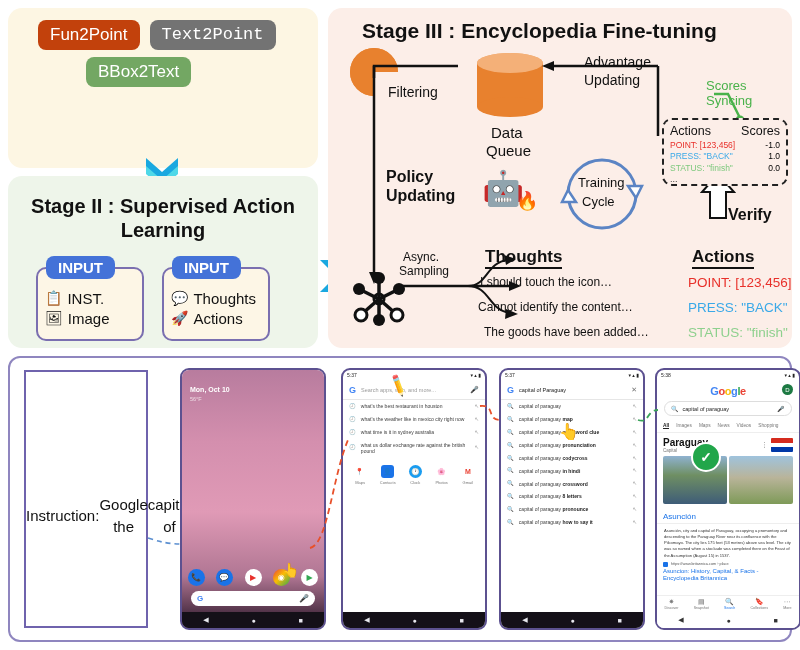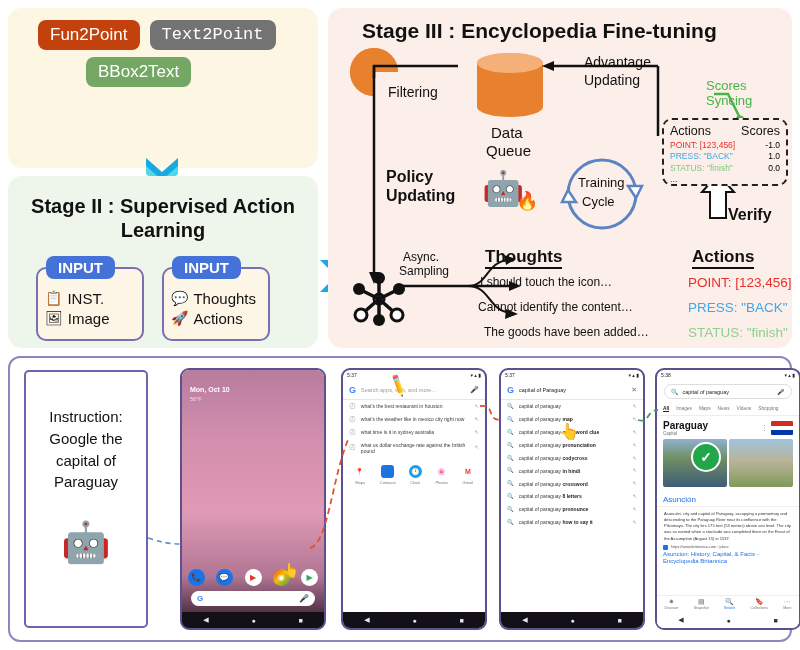--- a/index.html
+++ b/index.html
@@ -112,23 +112,23 @@
   .ac-line{position:absolute;font-size:13.5px;white-space:nowrap;}
 
   
   #bottom{
     position:absolute;left:8px;top:356px;width:784px;height:286px;
     border:2px solid #8f86bf;border-radius:12px;
     background:#ffffff;box-sizing:border-box;
   }
   .instr-card{
     position:absolute;left:14px;top:12px;width:124px;height:258px;
-    border:2px solid #6f63ad;border-radius:5px;background:#fff;
+    border:2px solid #6f63ad;border-radius:0;background:#fff;
     box-sizing:border-box;
-    display:flex;flex-direction:column;align-items:center;
+    display:flex;flex-direction:row;align-items:center;
     padding-top:34px;
   }
   .instr-txt{font-size:15px;color:#111;text-align:center;line-height:1.45;}
 
   
   .phone{
     position:absolute;top:10px;width:146px;height:262px;
     border:2px solid #5c5190;border-radius:9px;
     background:#fff;overflow:hidden;box-sizing:border-box;
   }
@@ -542,20 +542,26 @@
       <span class="nav-g">■</span>
     </div>
     <span class="handptr" style="left:58px;top:52px;font-size:16px;">👆</span>
   </div>
 
   <div class="phone" id="ph4">
     <div class="statusbar dark">
       <span>5:38</span>
       <span>▾ ▴ ▮</span>
     </div>
+    <div style="position:relative;">
+      <div class="g-logo">
+        <span style="color:#4285f4;">G</span><span style="color:#ea4335;">o</span><span style="color:#fbbc04;">o</span><span style="color:#4285f4;">g</span><span style="color:#34a853;">l</span><span style="color:#ea4335;">e</span>
+      </div>
+      <span class="abs" style="right:6px;top:4px;width:11px;height:11px;border-radius:50%;background:#1d7a43;color:#fff;font-size:6px;display:flex;align-items:center;justify-content:center;">D</span>
+    </div>
     <div style="margin:4px 7px;border:1px solid #ddd;border-radius:11px;display:flex;align-items:center;gap:4px;padding:3px 6px;">
       <span style="font-size:6px;color:#777;">🔍</span>
       <span style="font-size:5.5px;color:#222;flex:1;">capital of paraguay</span>
       <span style="font-size:6px;color:#4285f4;">🎤</span>
     </div>
     <div class="g-tabs">
       <span class="on">All</span>
       <span>Images</span>
       <span>Maps</span>
       <span>News</span>

